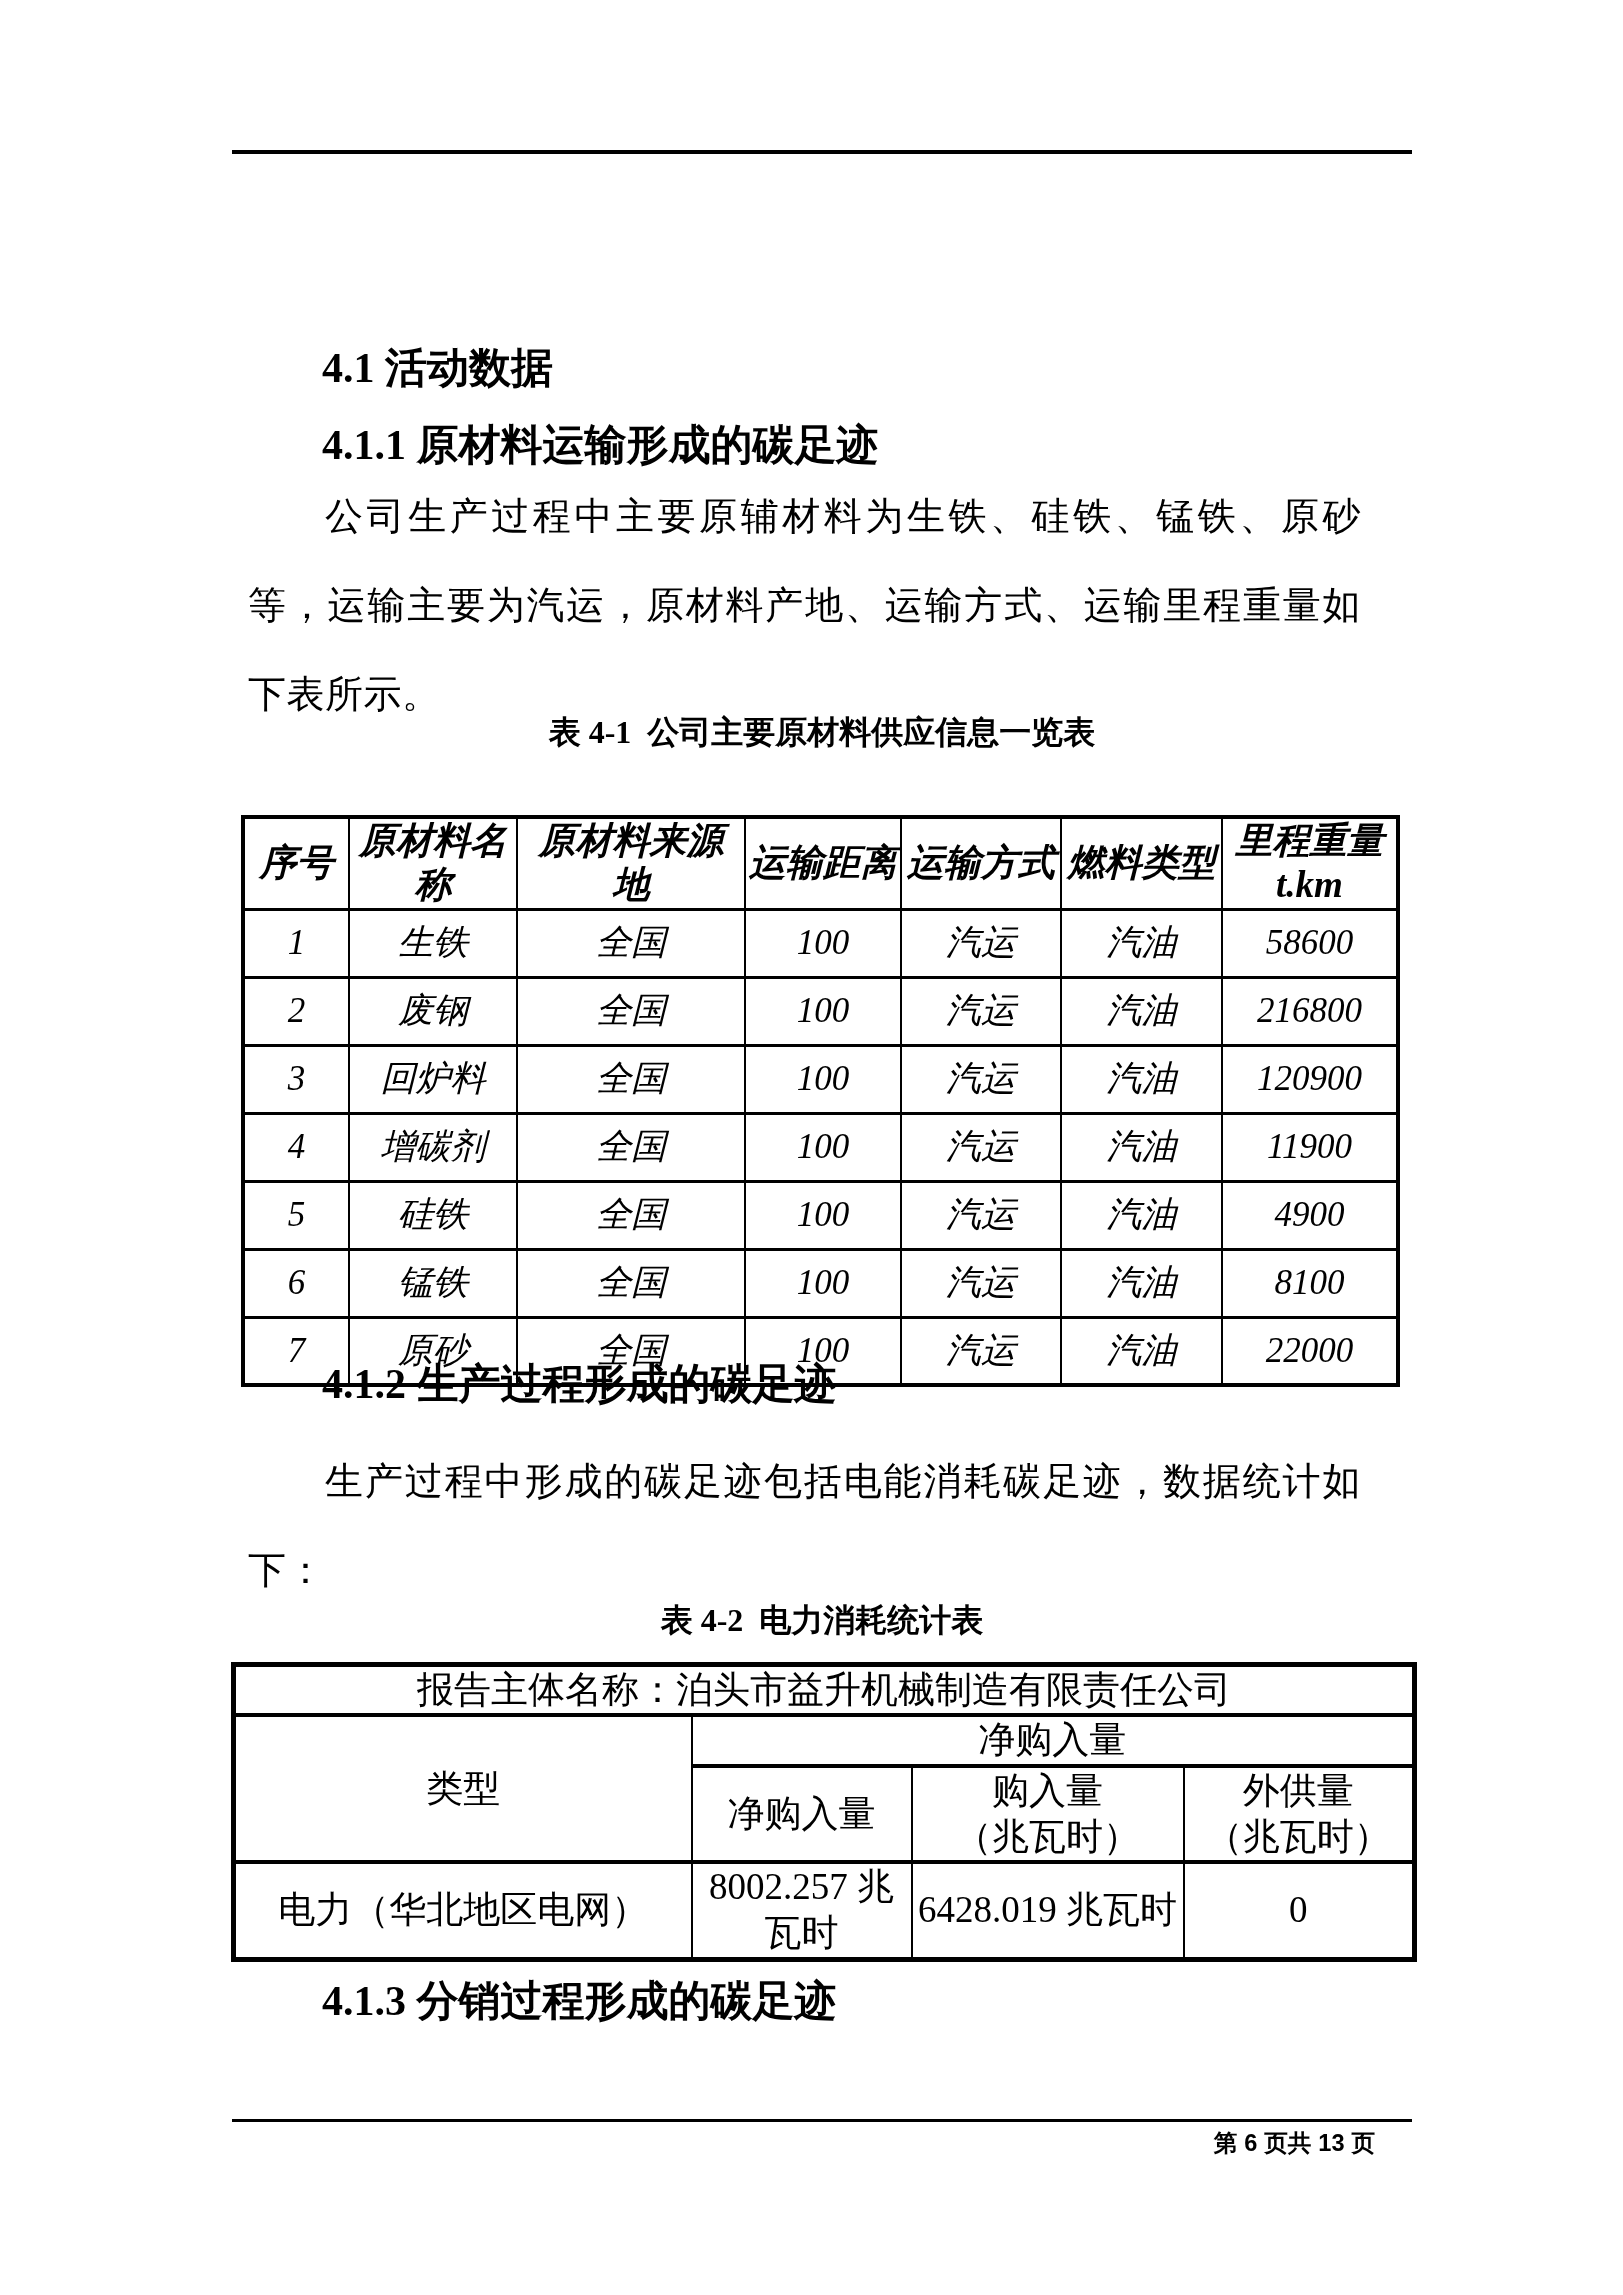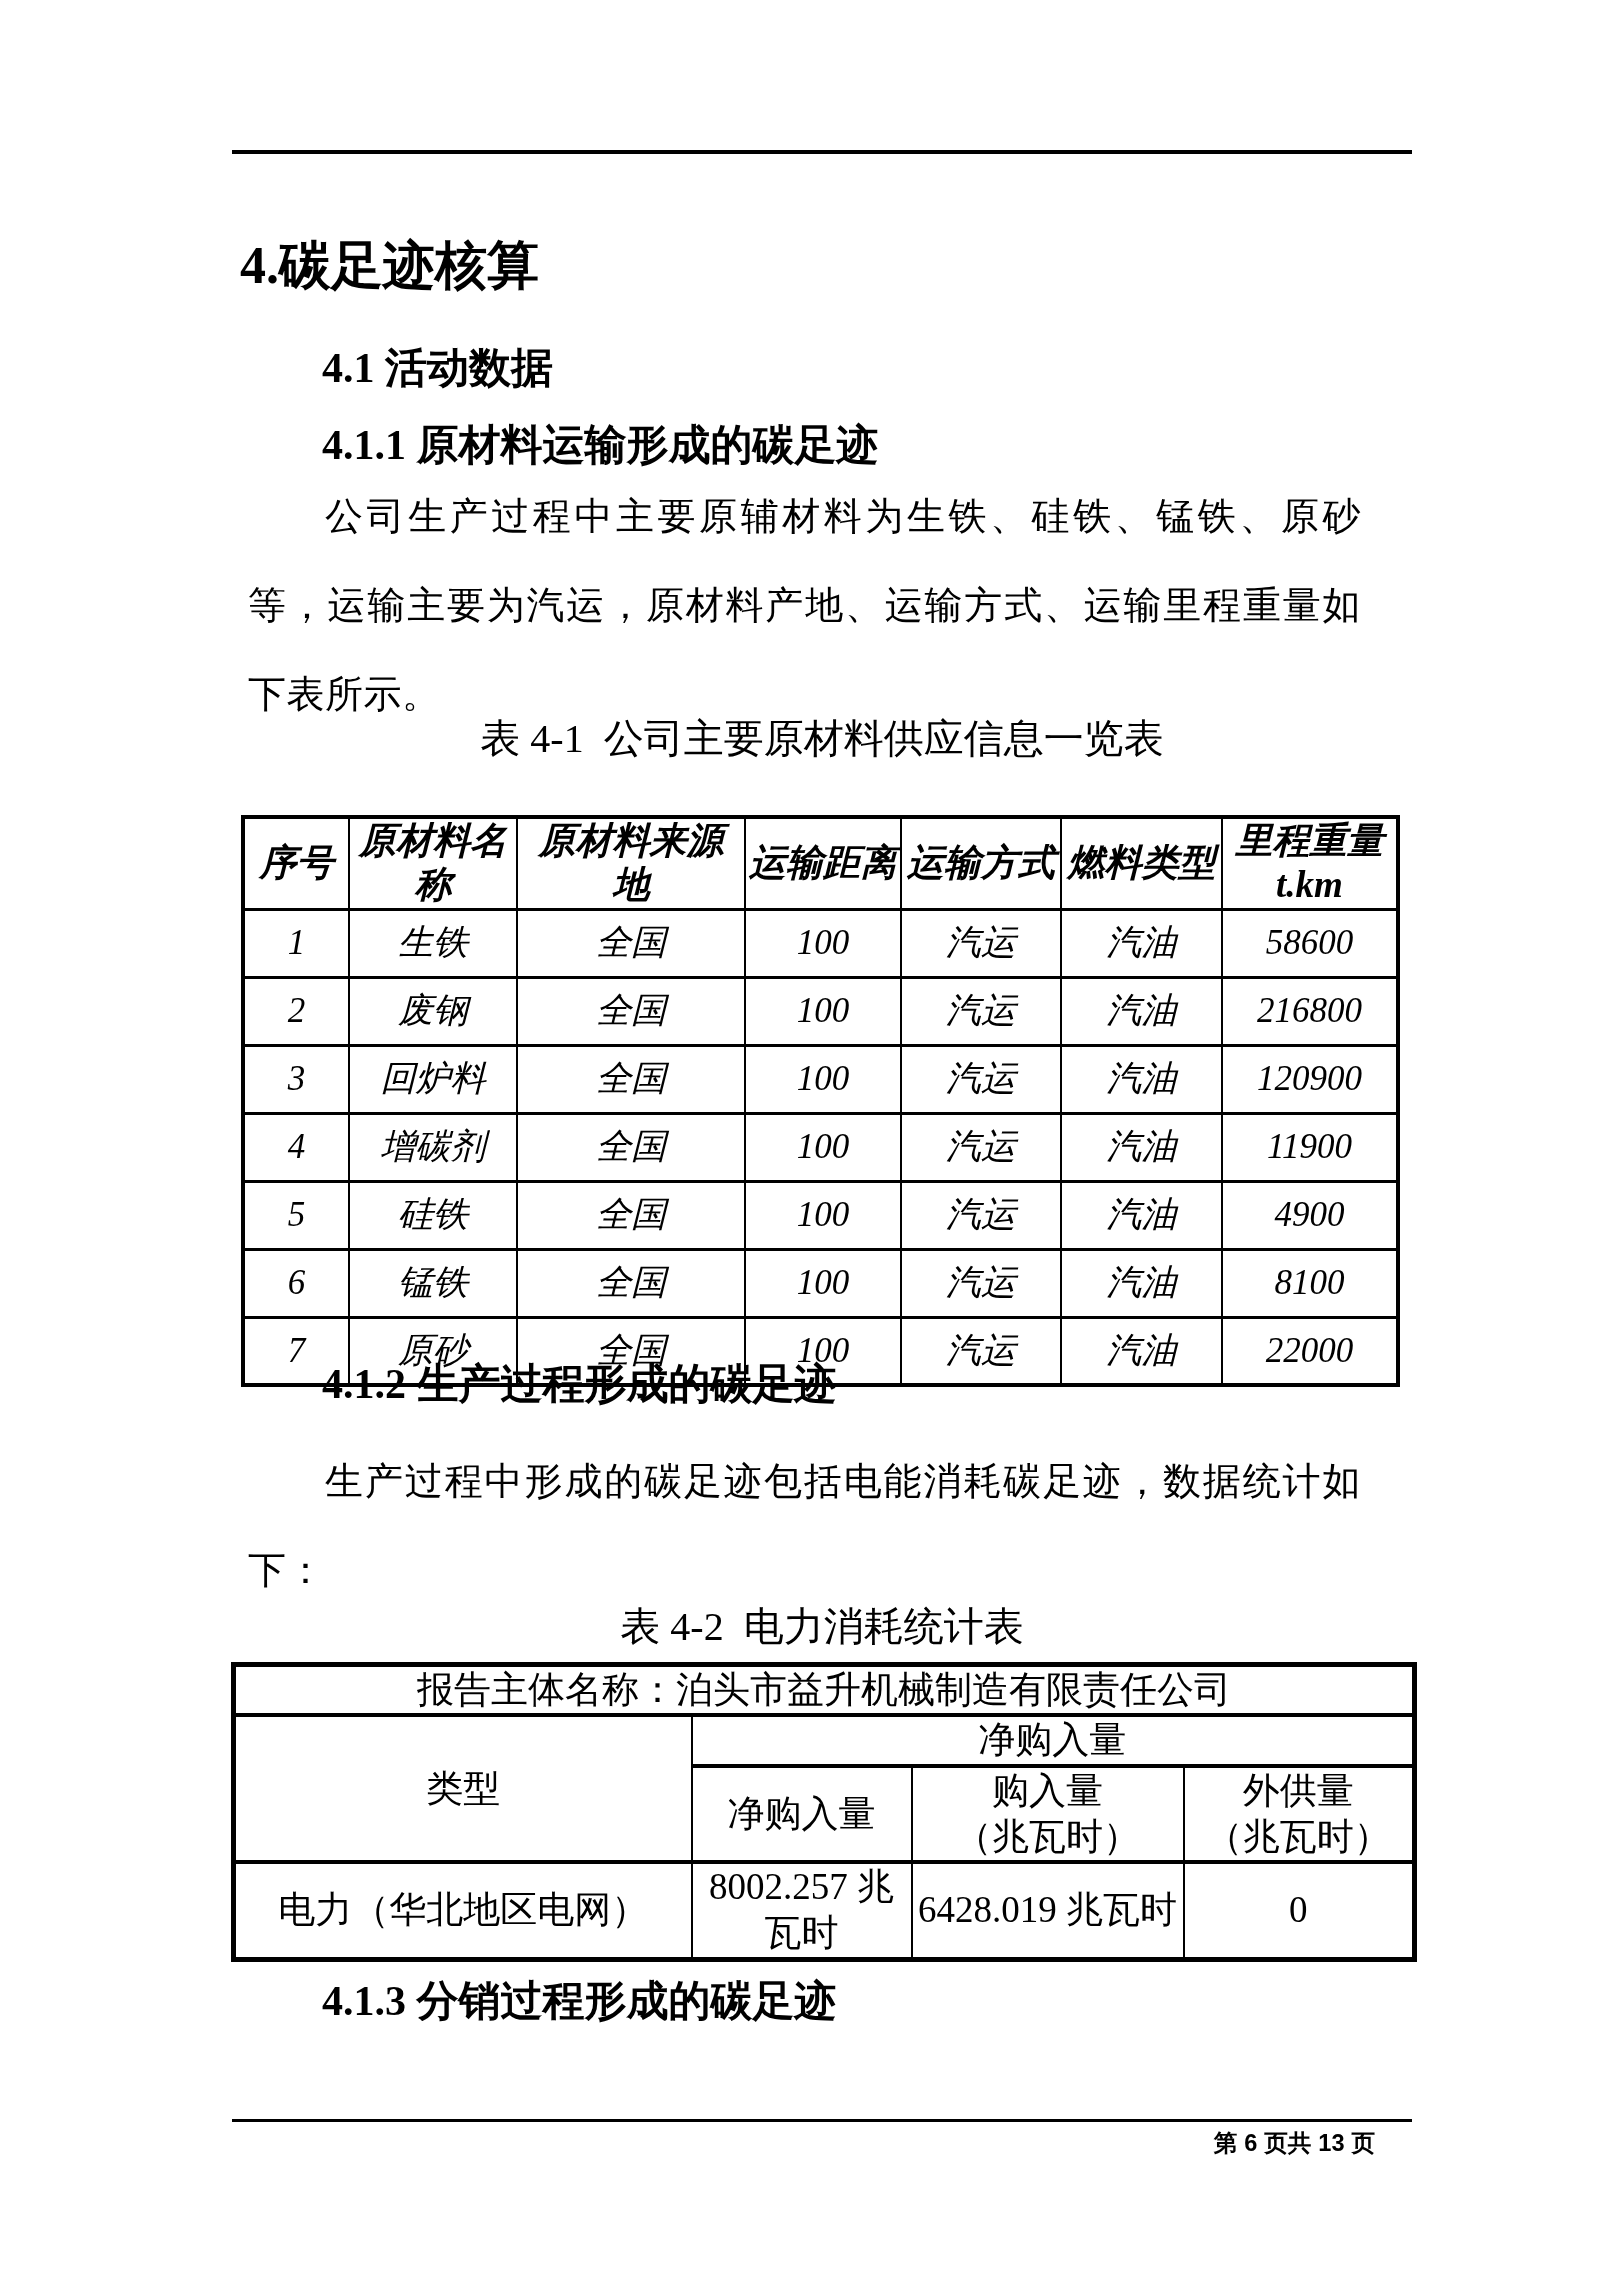--- a/index.html
+++ b/index.html
@@ -20,21 +20,21 @@
 
   .para {
     font-size:38px;
     line-height:89px;
     text-align:justify;
     text-indent:77px;
     letter-spacing:0.5px;
   }
 
   .caption {
-    font-size:40px; font-weight:normal;
+    font-size:32px; font-weight:bold;
     text-align:center;
     white-space:pre-wrap;
   }
 
   table { border-collapse:collapse; table-layout:fixed; color:#000; }
 
   
   #table1 { border:4.9px solid #000; font-size:35px; }
   #table1 td {
     border:2px solid #000;
@@ -69,21 +69,20 @@
     margin:0 6.9px;
   }
 </style>
 </head>
 <body>
 
 <div id="page">
 
   <div class="abs rule" style="left:232px; top:150px; width:1180px; height:3.9px;"></div>
 
-  <div class="abs h1" style="left:240px; top:231px;">4.碳足迹核算</div>
 
   <div class="abs hsub" style="left:322px; top:340px;">4.1 活动数据</div>
 
   <div class="abs hsub" style="left:322px; top:417px;">4.1.1 原材料运输形成的碳足迹</div>
 
   <div class="abs para" style="left:248px; top:472px; width:1113px;">公司生产过程中主要原辅材料为生铁、硅铁、锰铁、原砂等，运输主要为汽运，原材料产地、运输方式、运输里程重量如下表所示。</div>
 
   <div class="abs caption" style="left:232px; top:711px; width:1180px;">表 4-1  公司主要原材料供应信息一览表</div>
 
   <table id="table1" class="abs" style="left:241px; top:815px; width:1156px;font-style:italic;">

